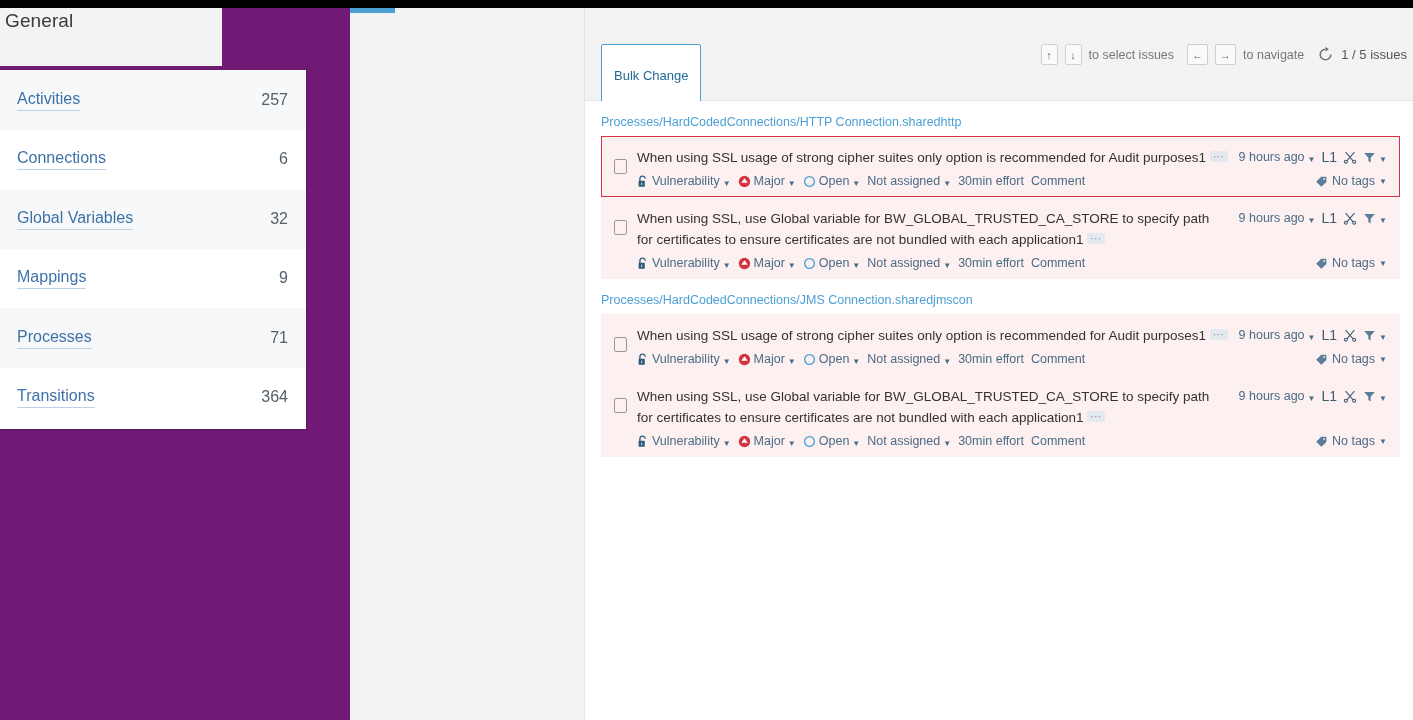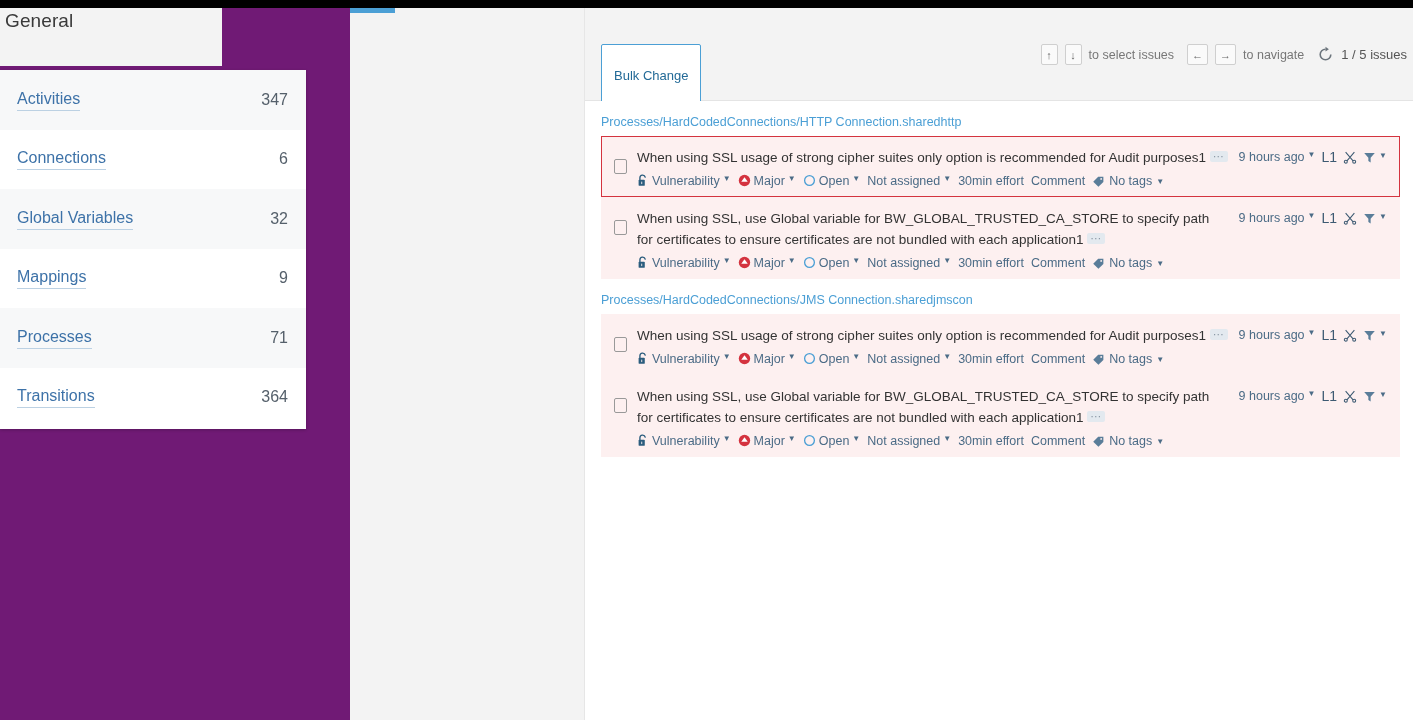--- a/index.html
+++ b/index.html
@@ -231,45 +231,45 @@
     cursor: pointer;
   }
   .issue-right {
     flex: none; display: flex; align-items: center; gap: 6px;
     font-size: 12.5px; color: #4b6b86; padding-top: 2px;
   }
   .issue-meta {
     display: flex; align-items: center; gap: 7px;
     margin-top: 6px; font-size: 12.5px; color: #4b6b86;
   }
-  .meta-item { display: inline-flex; align-items: flex-start; gap: 3px; cursor: pointer; }
+  .meta-item { display: inline-flex; align-items: flex-end; gap: 3px; cursor: pointer; }
   .meta-plain { color: #4b6b86; }
   .caret { font-size: 8px; color: #4b6b86; position: relative; top: 0px; }
   .tags-area {
-    display: flex; align-items: center; justify-content: flex-start;
+    display: flex; align-items: center; justify-content: flex-end;
     gap: 4px; font-size: 12.5px; color: #4b6b86; flex: 1;
     cursor: pointer;
   }
   .line-label { font-size: 14px; color: #3d5a72; text-align: right; }
 
   svg { display: block; }
 </style>
 </head>
 <body>
 
 <div id="root">
 
   <div class="general-header">
     <div class="general-title">General</div>
   </div>
 
   <div class="measures-card" id="measures-card">
       <div class="measure-row alt">
         <div class="measure-name-wrap"><span class="measure-name">Activities</span></div>
-        <div class="measure-value">347</div>
+        <div class="measure-value">257</div>
       </div>
       <div class="measure-row">
         <div class="measure-name-wrap"><span class="measure-name">Connections</span></div>
         <div class="measure-value">6</div>
       </div>
       <div class="measure-row alt">
         <div class="measure-name-wrap"><span class="measure-name">Global Variables</span></div>
         <div class="measure-value">32</div>
       </div>
       <div class="measure-row">

